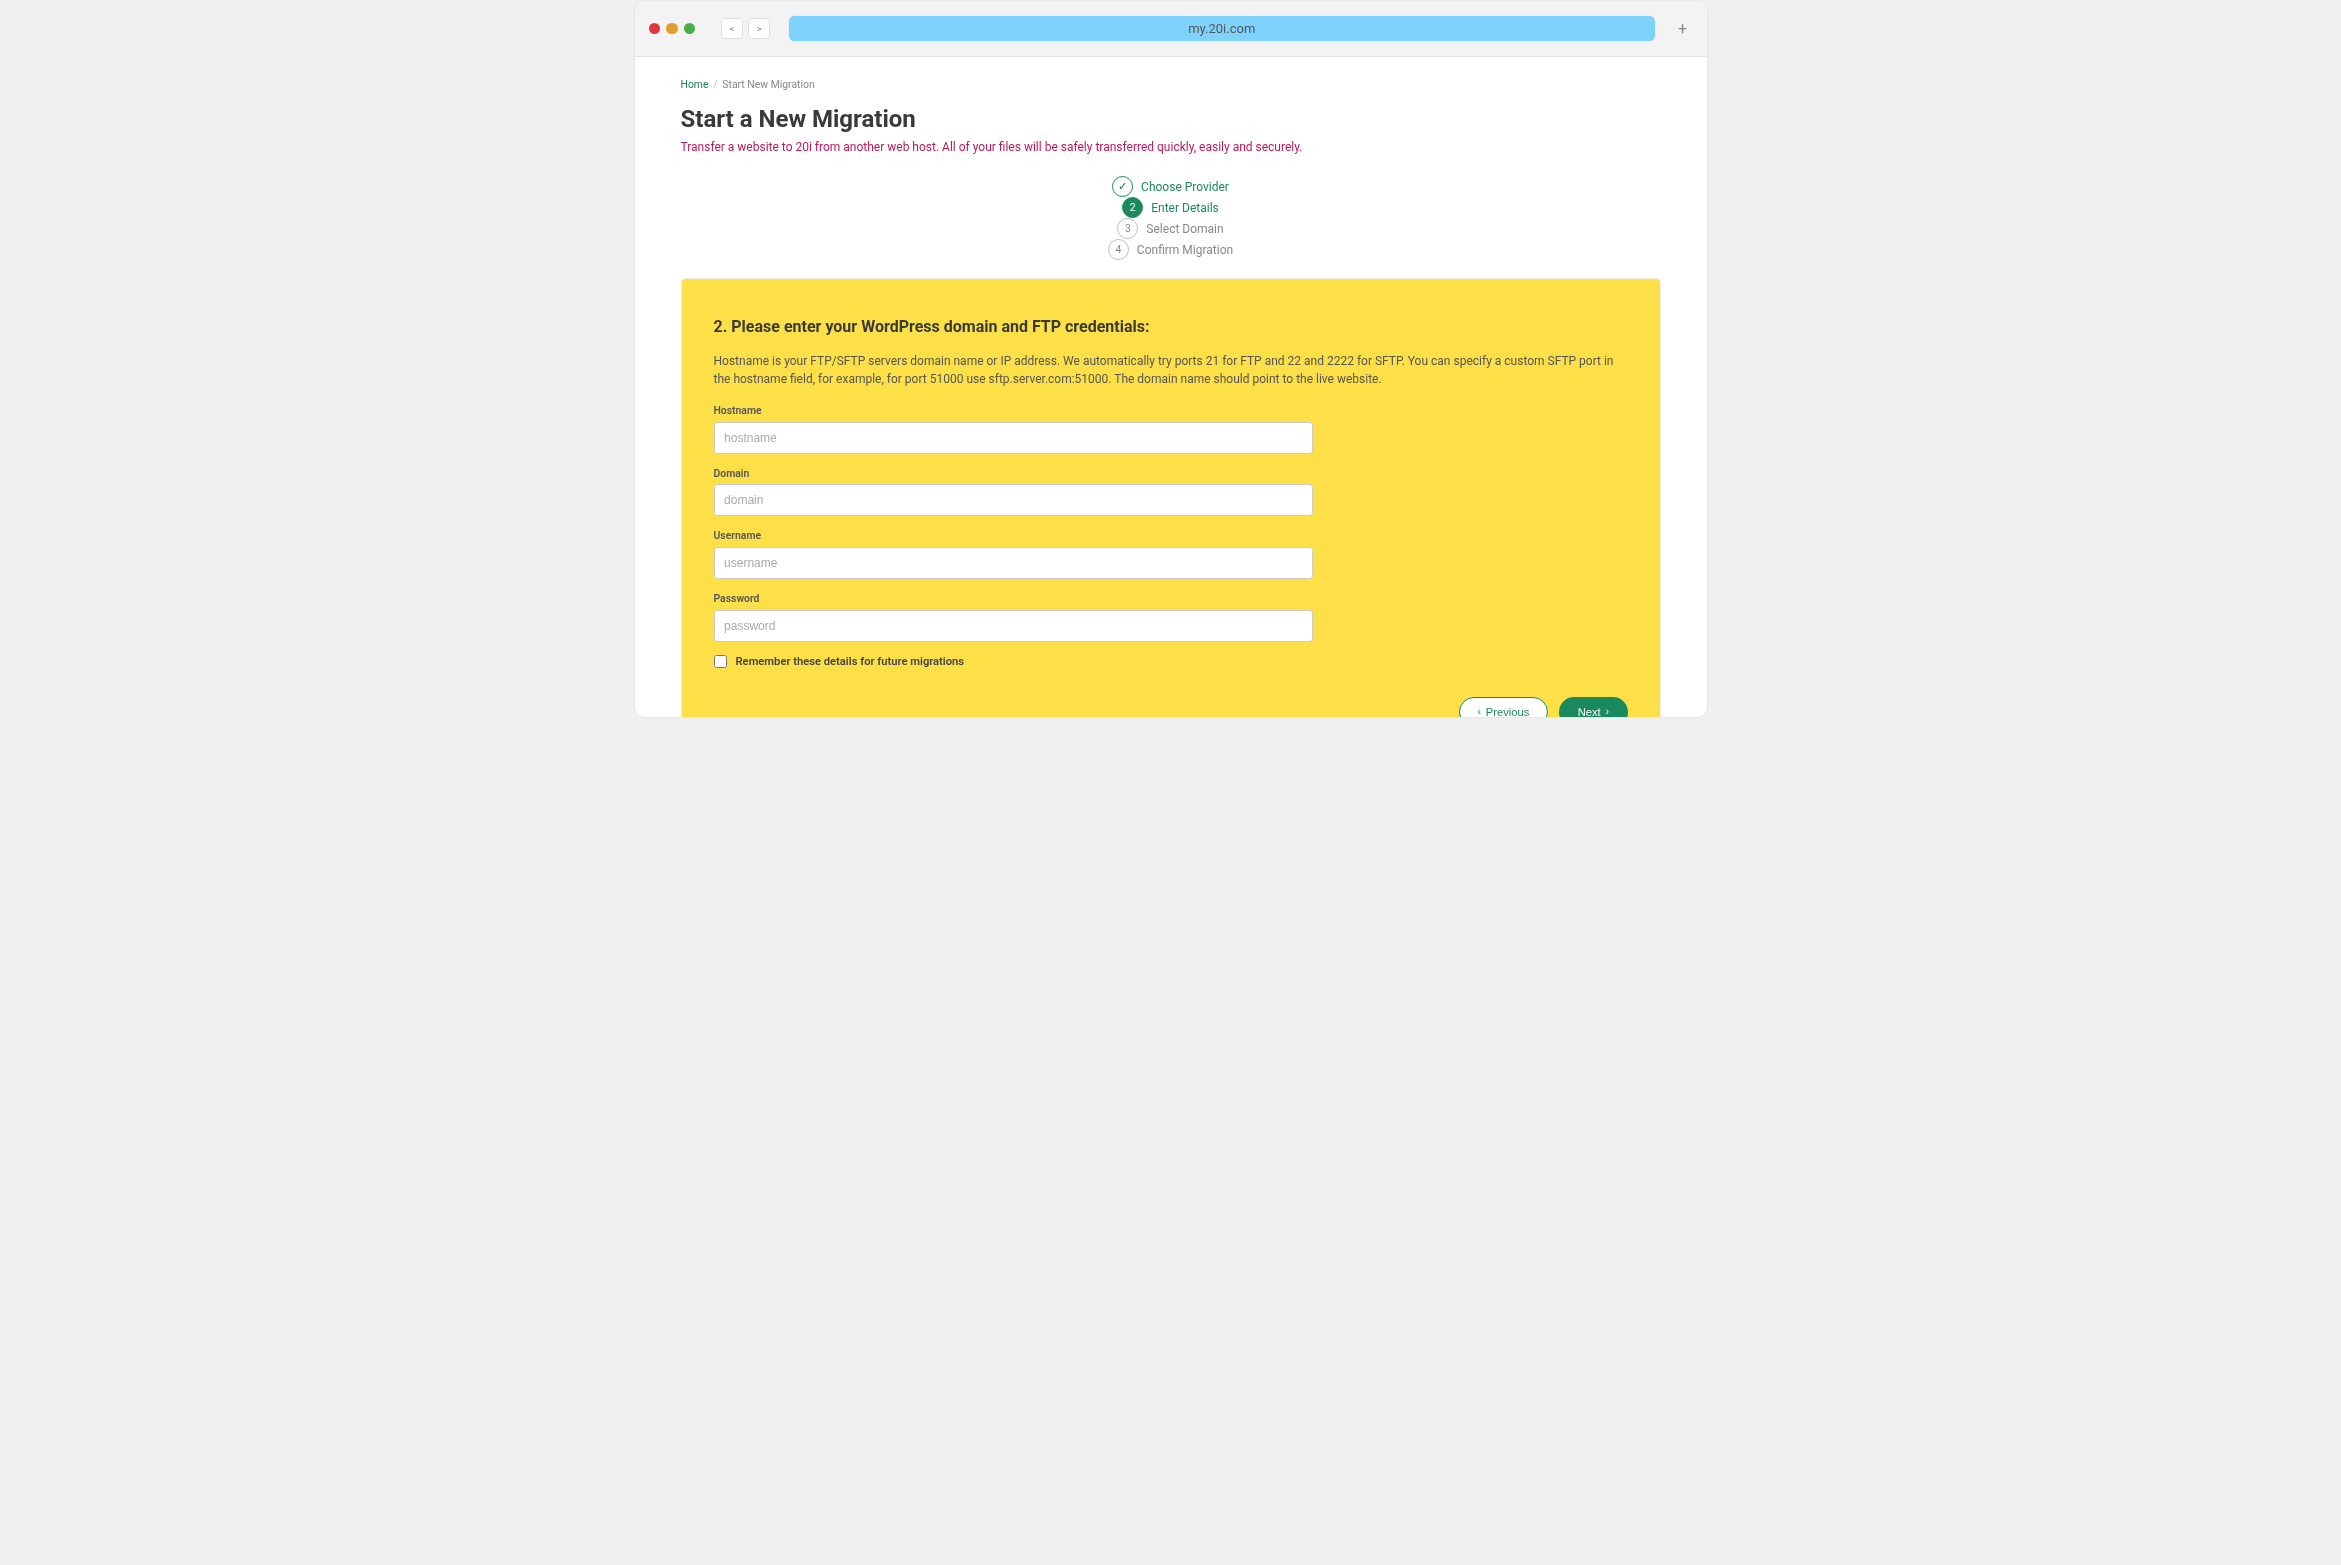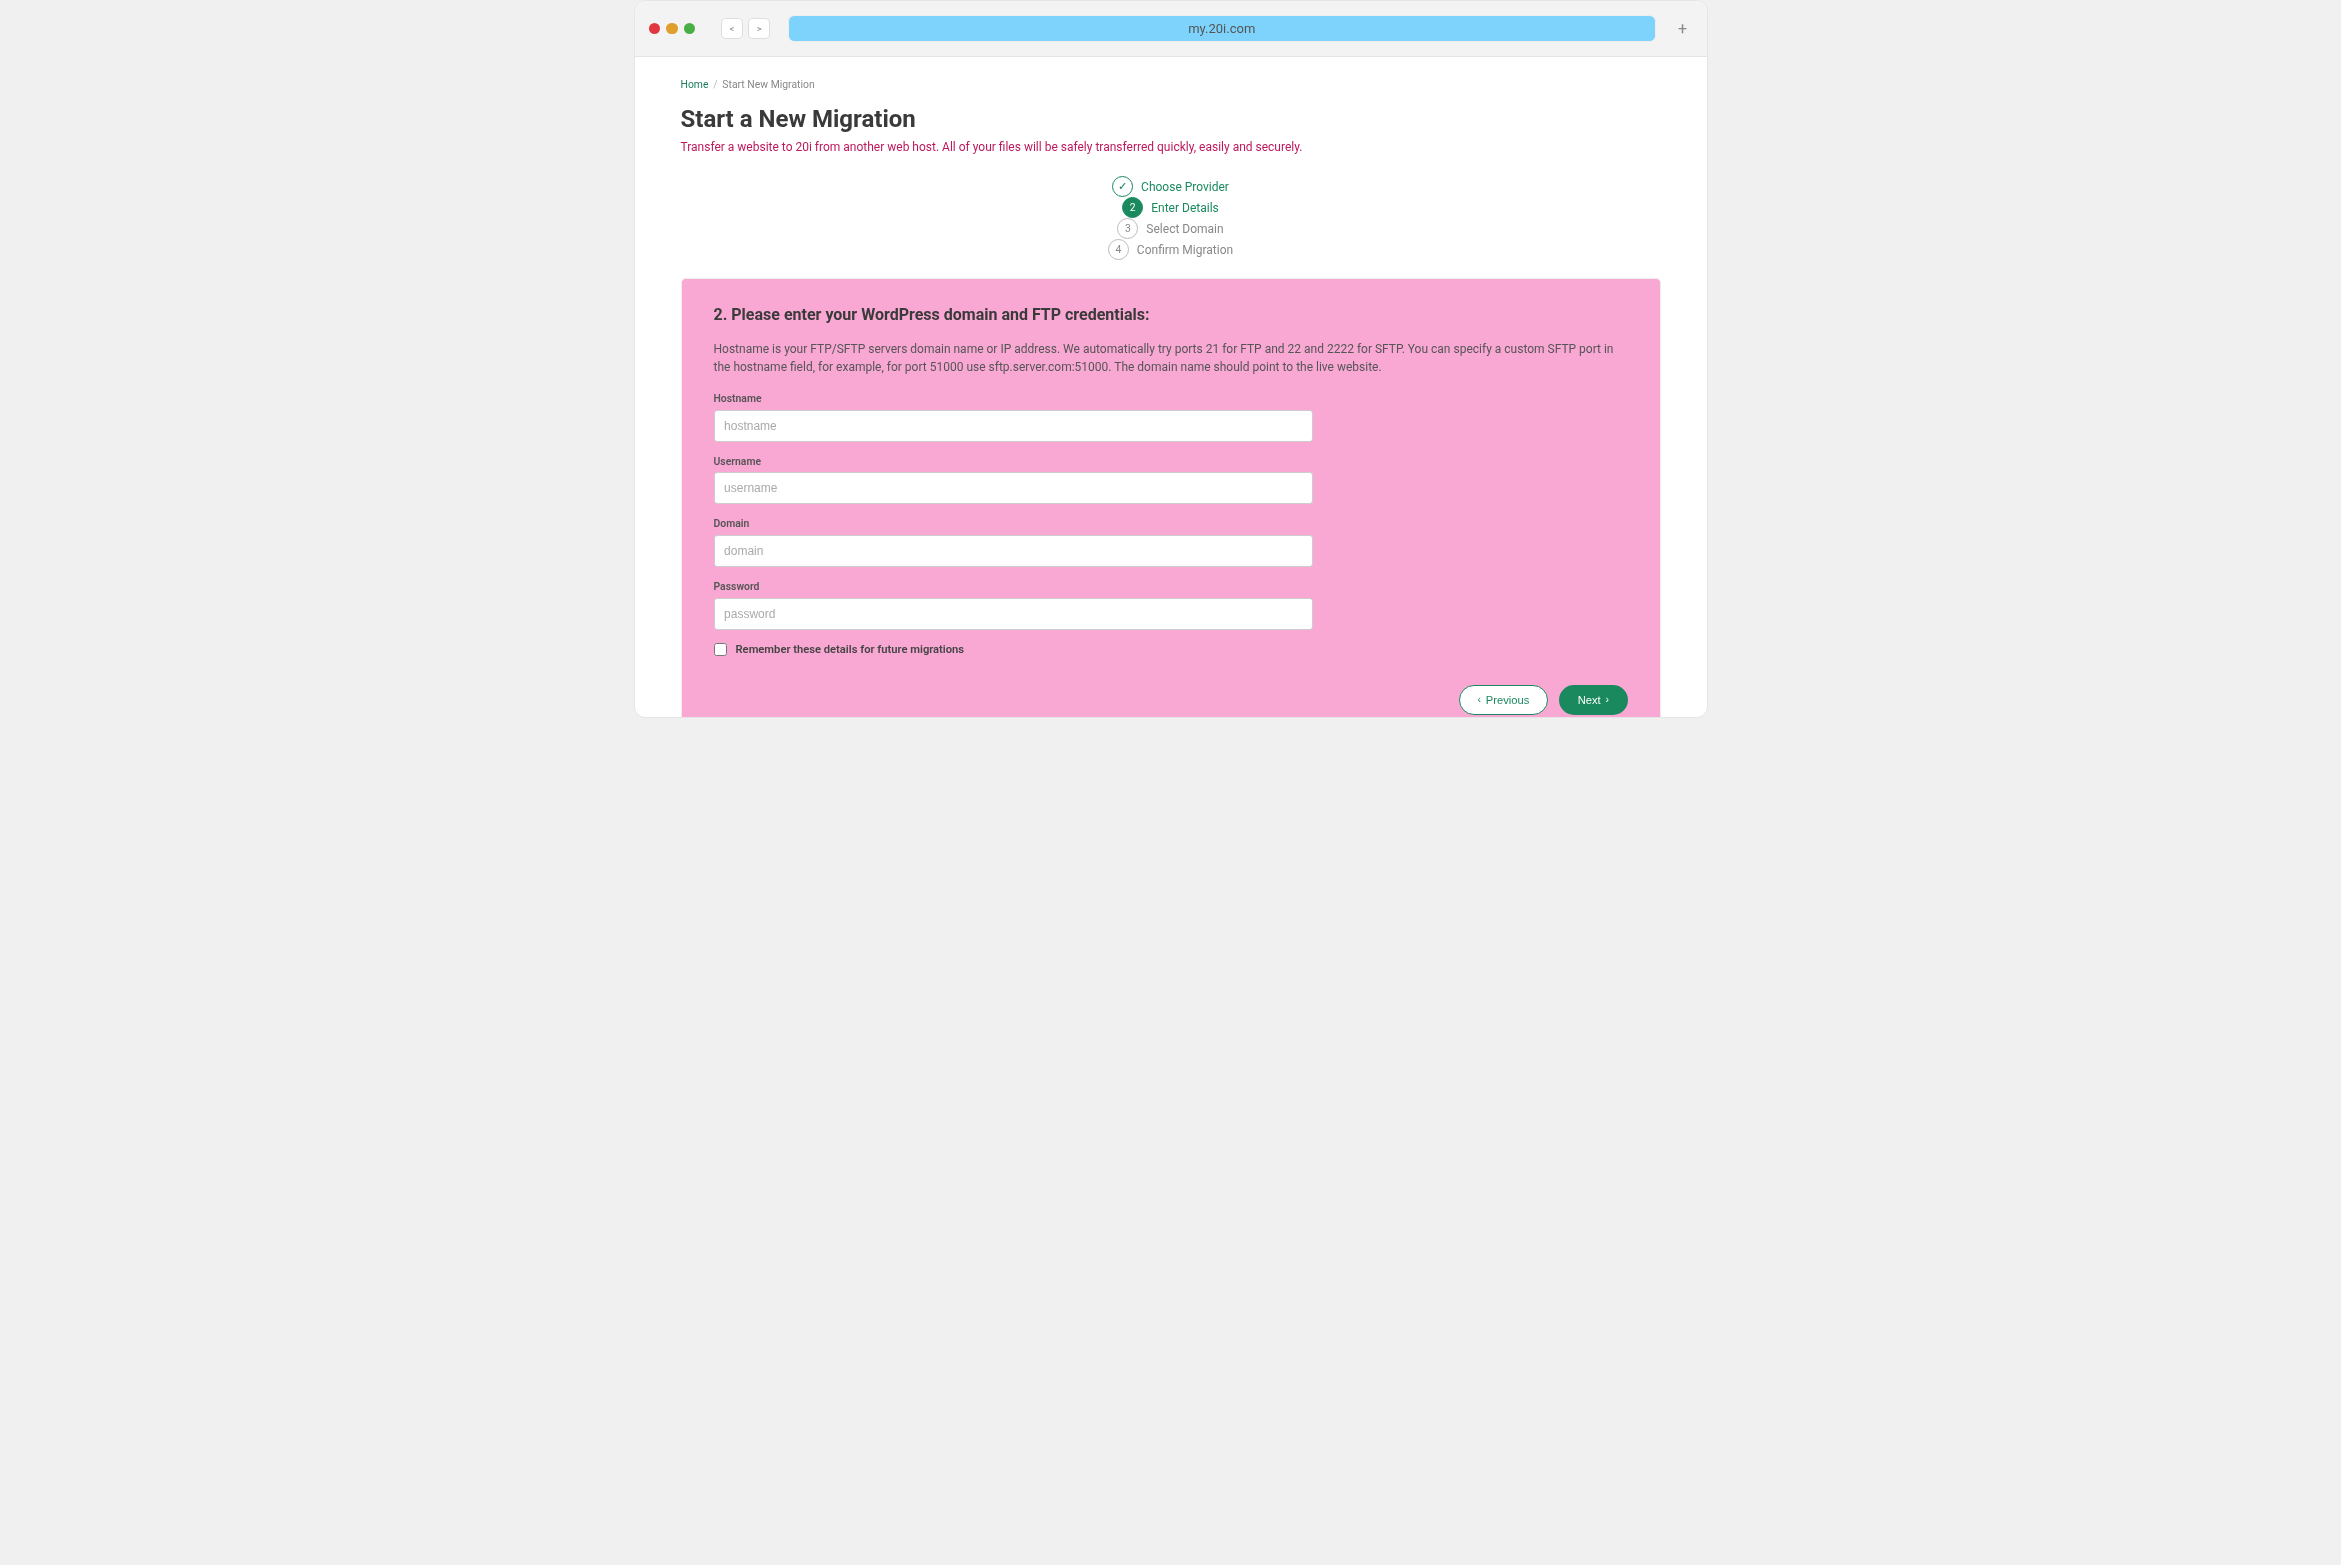--- a/index.html
+++ b/index.html
@@ -130,24 +130,24 @@
     background:#fff;
   }
   .step.done { color: #1a8a5e; }
   .step.done .circle { border-color:#1a8a5e; color:#1a8a5e; }
   .step.active { color: #1a8a5e; }
   .step.active .circle { background:#1a8a5e; border-color:#1a8a5e; color:#fff; }
   .check::before { content:"✓"; font-size:11.2px; }
 
   
   .card {
-    background: #f9a8d4;
+    background: #fde047;
     border: 0.8px solid #eee;
     border-radius: 4.8px;
-    padding: 26px 32px 29px 32px;
+    padding: 38px 32px 29px 32px;
     box-shadow: 0 0.8px 2.4px rgba(0,0,0,0.03);
   }
   .card h2 {
     font-size: 16px;
     font-weight: 700;
     color: #3a3a3a;
     margin-bottom: 16px;
   }
   .card p.desc {
     font-size: 12px;
@@ -267,27 +267,27 @@
     <div class="card">
       <h2>2. Please enter your WordPress domain and FTP credentials:</h2>
       <p class="desc">Hostname is your FTP/SFTP servers domain name or IP address. We automatically try ports 21 for FTP and 22 and 2222 for SFTP. You can specify a custom SFTP port in the hostname field, for example, for port 51000 use sftp.server.com:51000. The domain name should point to the live website.</p>
 
       <div class="form-group">
         <label>Hostname</label>
         <input type="text" placeholder="hostname" style="">
       </div>
 
       <div class="form-group">
+        <label>Domain</label>
+        <input type="text" placeholder="domain" style="">
+      </div>
+
+      <div class="form-group">
         <label>Username</label>
         <input type="text" placeholder="username" style="">
-      </div>
-
-      <div class="form-group">
-        <label>Domain</label>
-        <input type="text" placeholder="domain" style="">
       </div>
 
       <div class="form-group">
         <label>Password</label>
         <input type="password" placeholder="password" style="">
       </div>
 
       <div class="checkbox-row">
         <input type="checkbox" style="">
         <span>Remember these details for future migrations</span>

